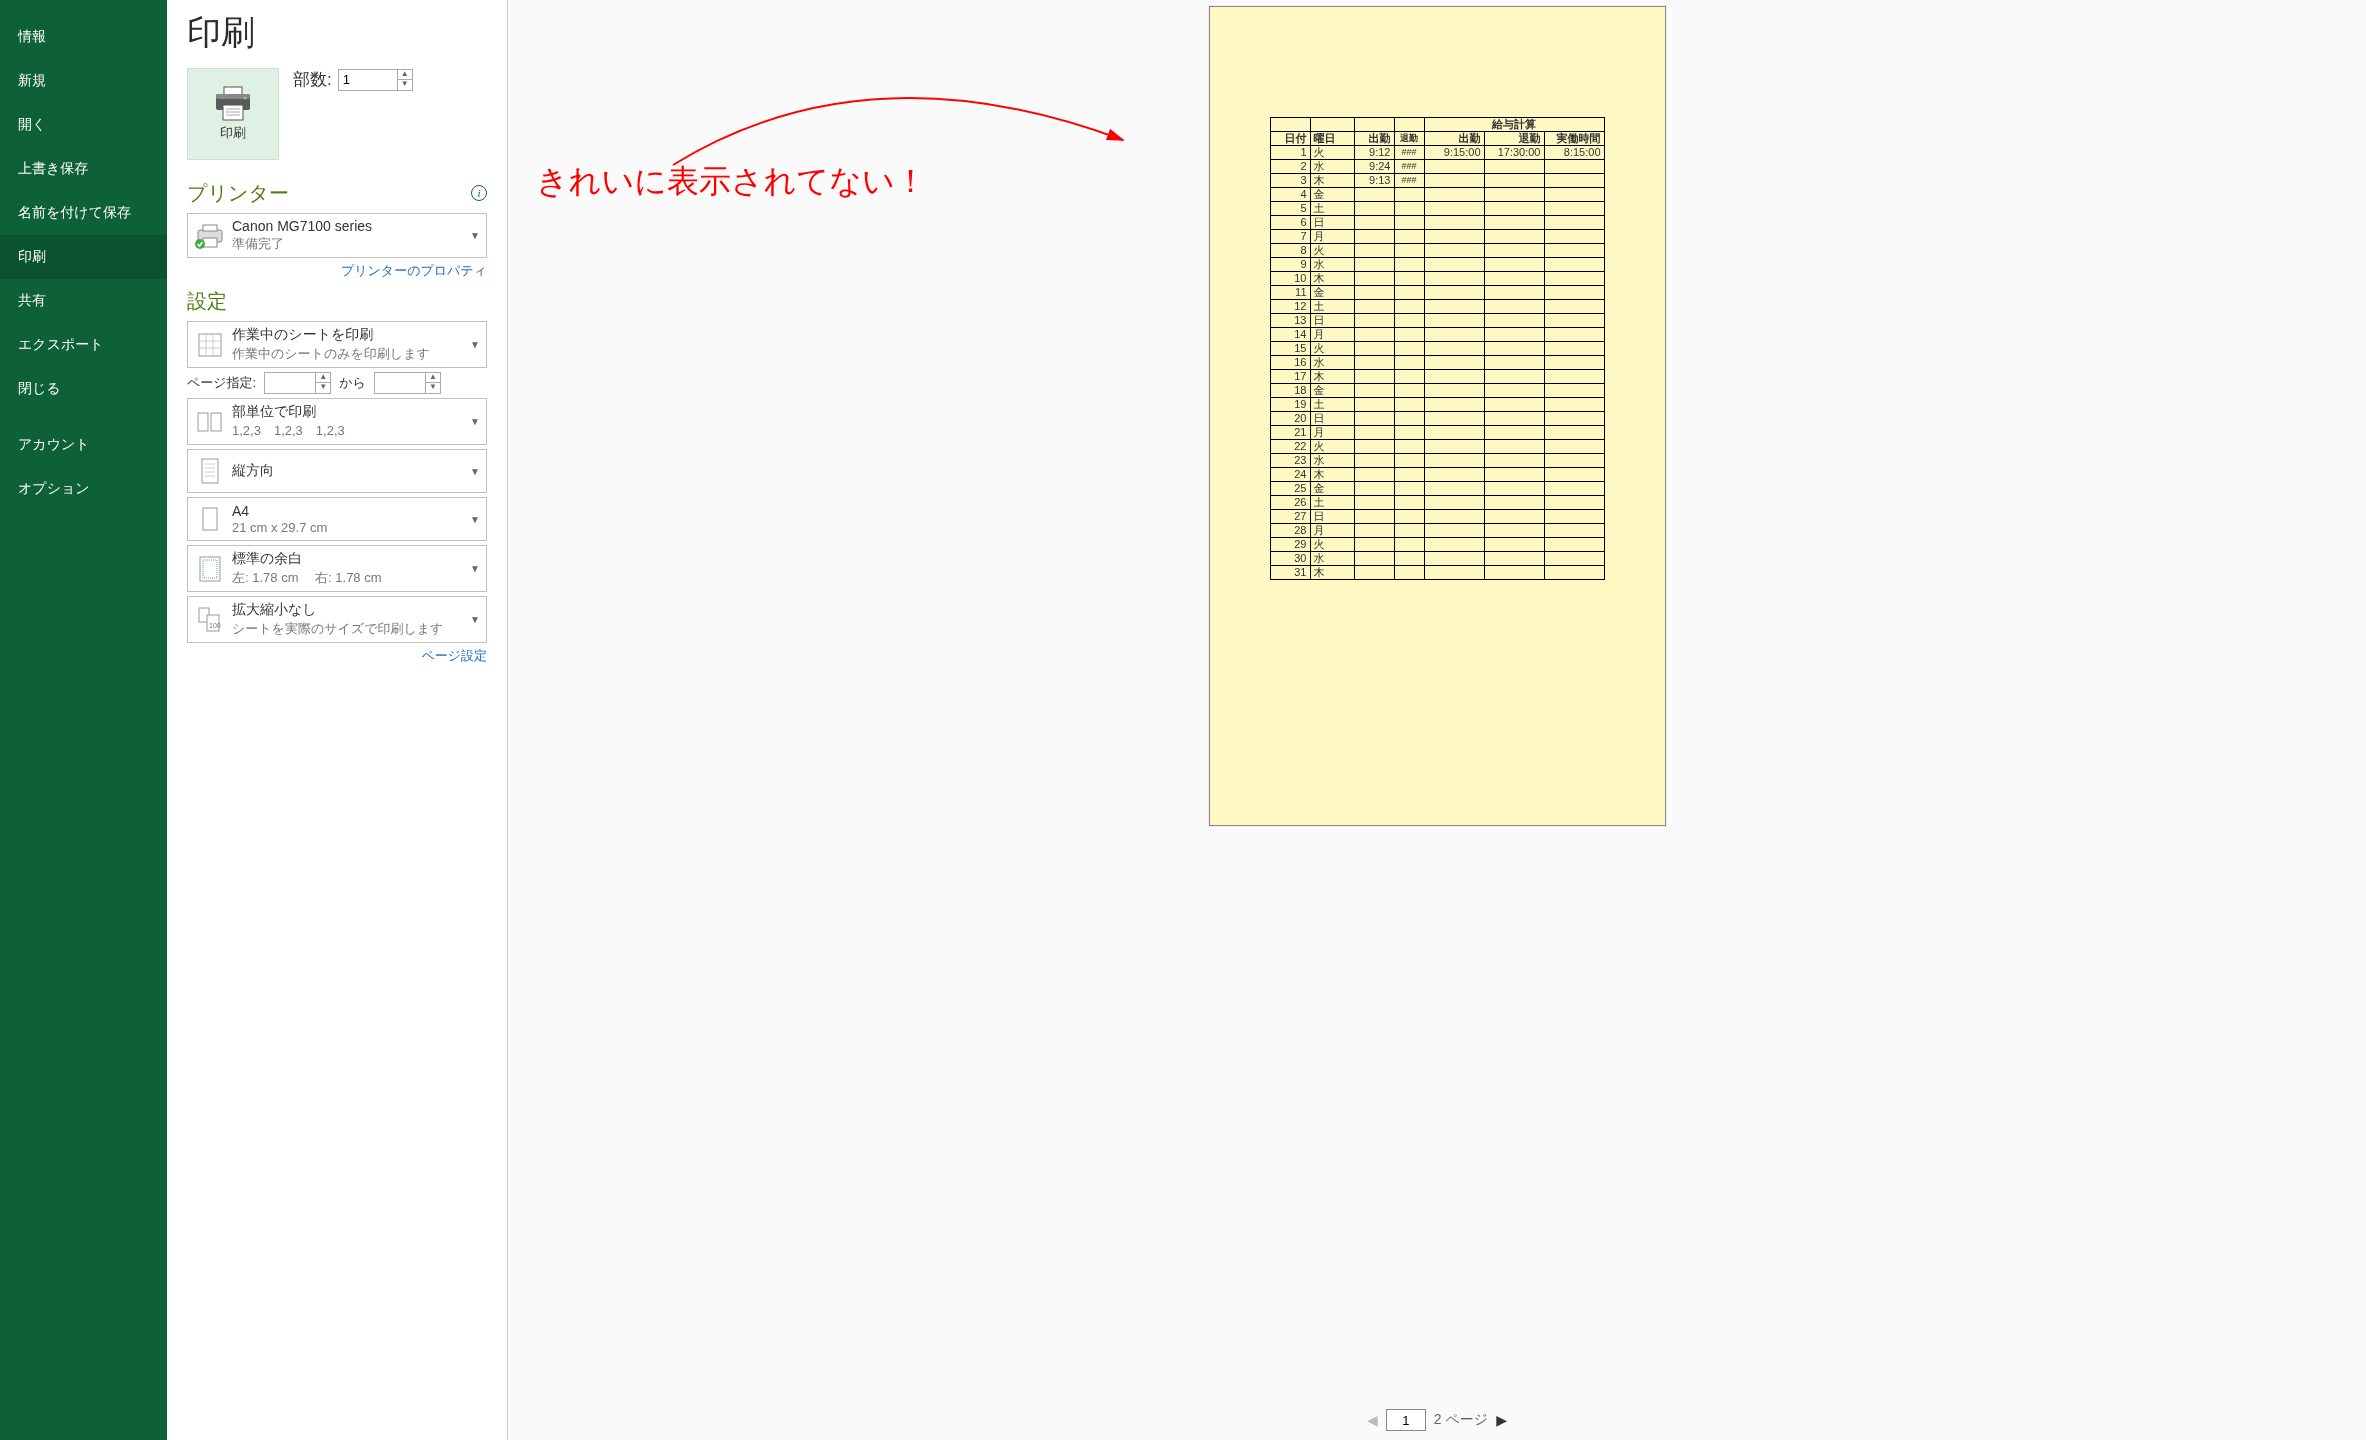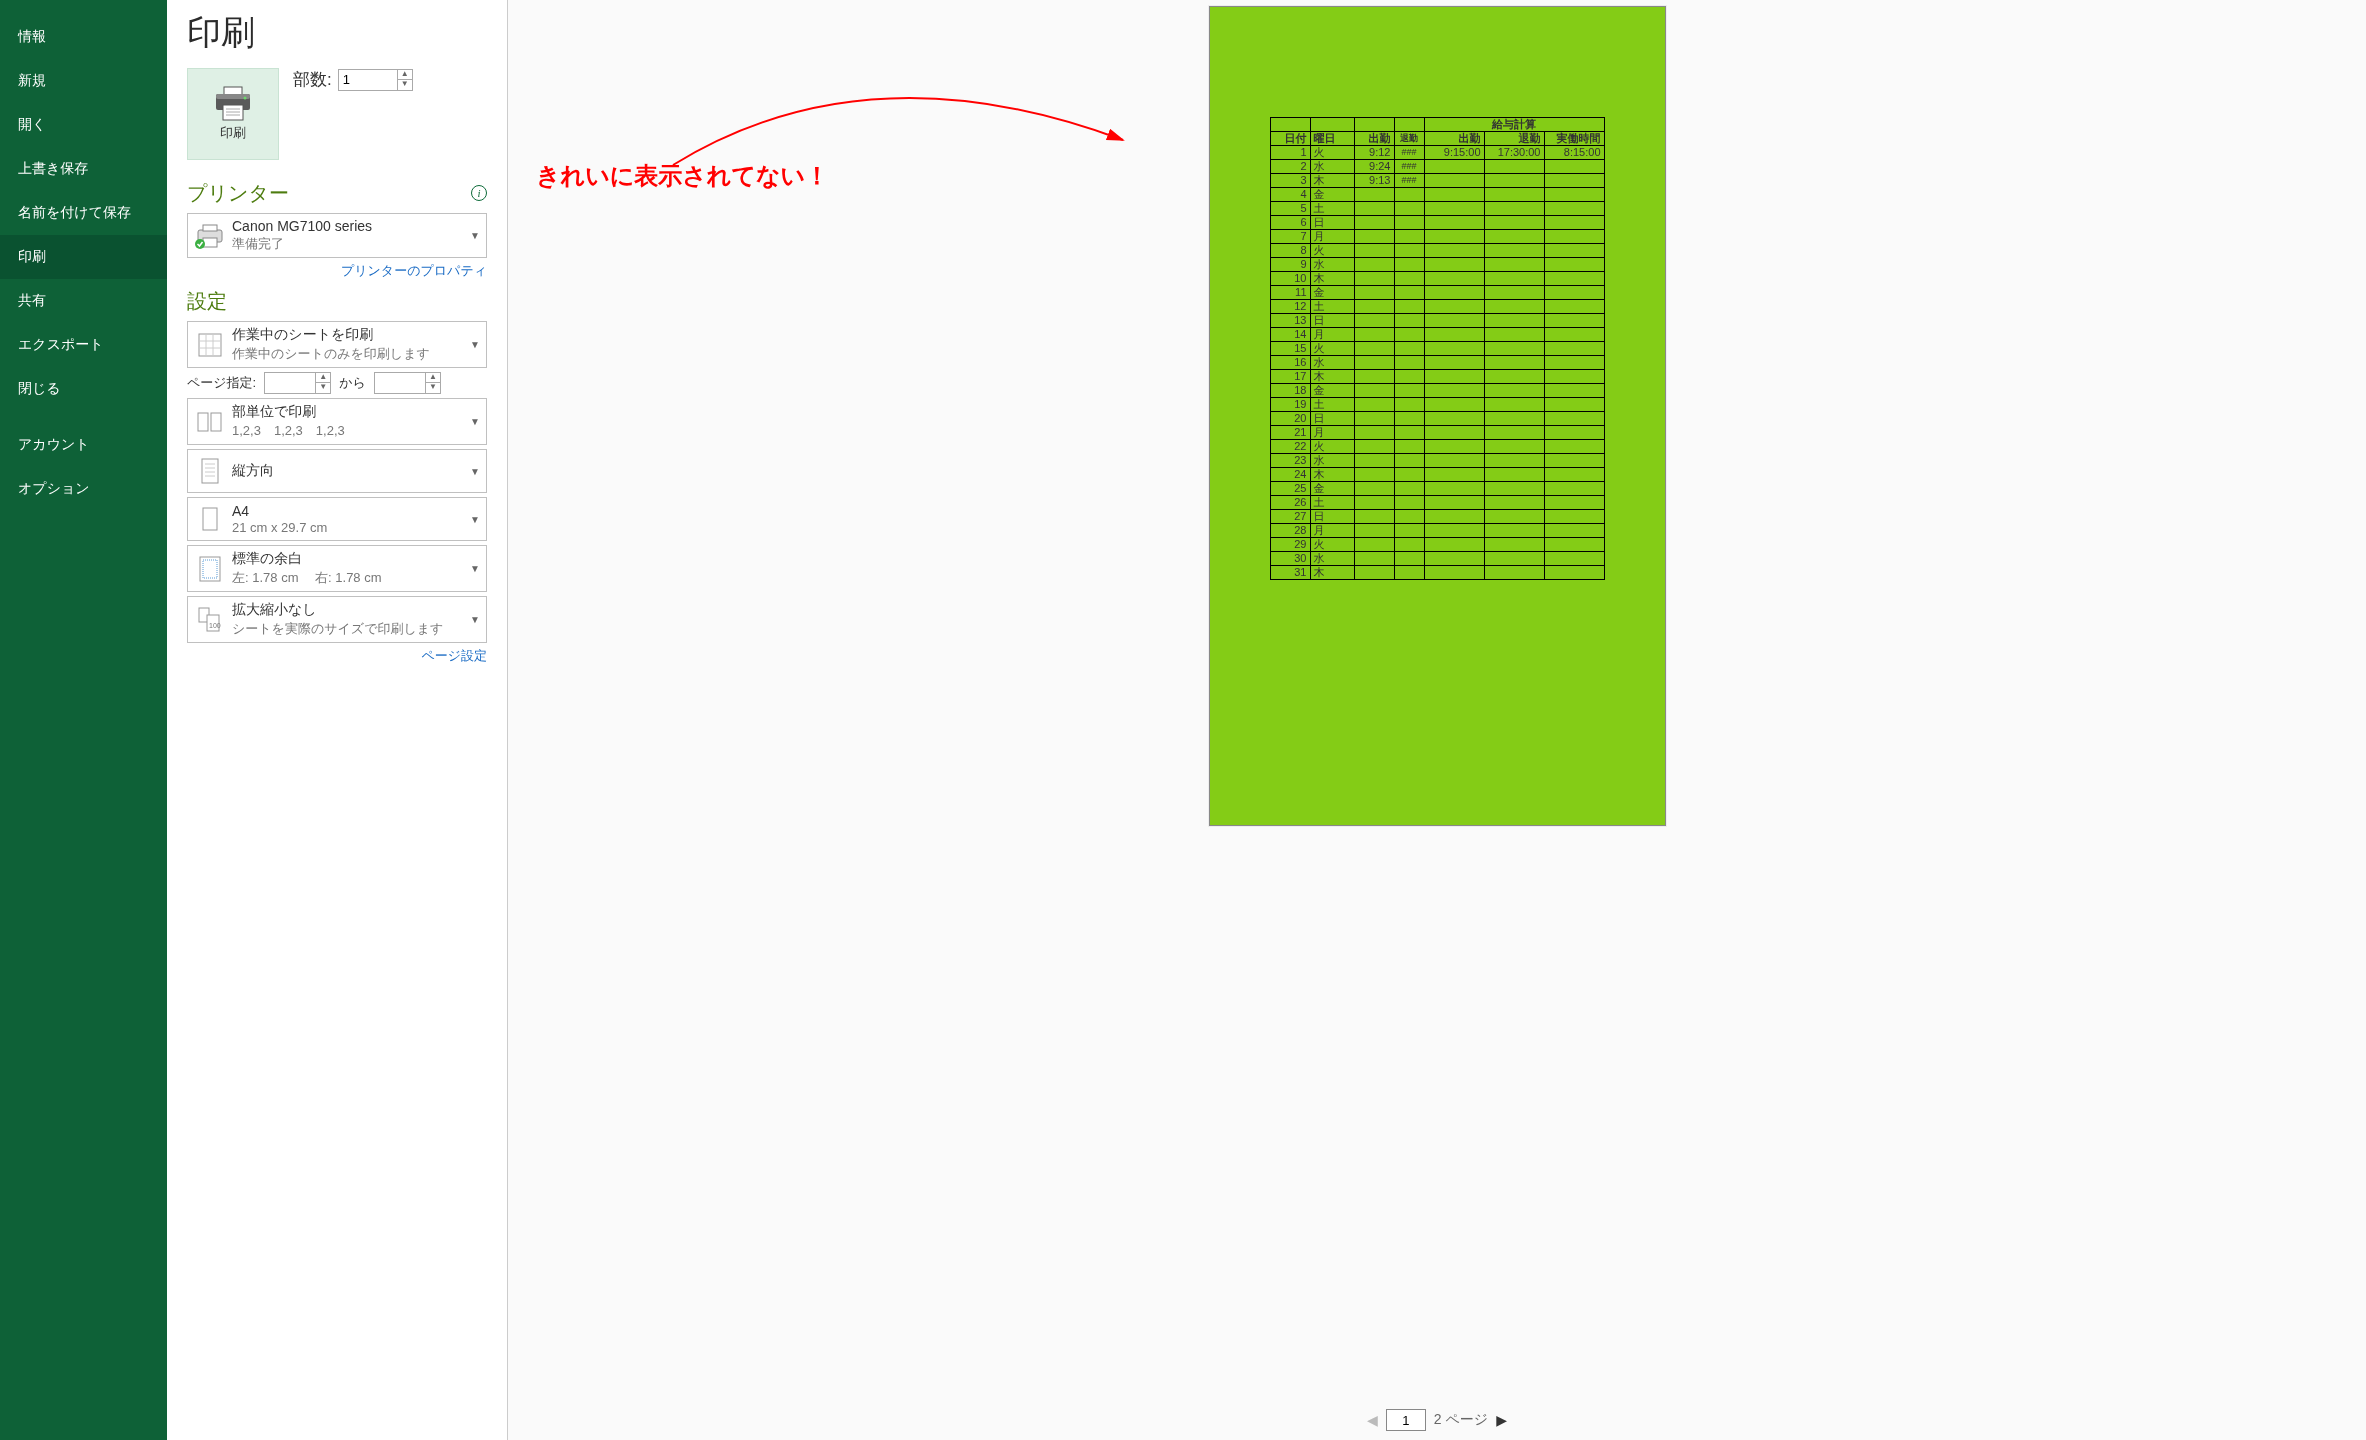--- a/index.html
+++ b/index.html
@@ -42,24 +42,24 @@
 .link-right { text-align: right; width: 300px; margin-bottom: 8px; }
 .link-right a { color: #1a6bc4; text-decoration: none; font-size: 13px; cursor: pointer; }
 
 .page-range-row { display: flex; align-items: center; gap: 8px; margin-bottom: 4px; }
 .page-range-label { font-size: 13px; color: #333; }
 .mini-spinner { display: flex; }
 .mini-spinner .spinner-input { width: 52px; }
 
 .preview-panel { flex: 1; background: #fafafa; border-left: 1px solid #ccc; position: relative; display: flex; flex-direction: column; }
 .preview-area { flex: 1; display: flex; align-items: flex-start; justify-content: center; padding-top: 6px; position: relative; }
-.annotation { position: absolute; top: 160px; left: 28px; color: #ff0000; font-size: 24px; font-weight: 700; }
+.annotation { position: absolute; top: 160px; left: 28px; color: #ff0000; font-size: 32px; font-weight: 400; }
 .arrow-svg { position: absolute; top: 65px; left: 160px; pointer-events: none; }
 
-.paper { width: 457px; height: 820px; background: #84cc16; border: 1px solid #888; box-shadow: 0 0 0 1px #eee; position: relative; }
+.paper { width: 457px; height: 820px; background: #fef9c3; border: 1px solid #888; box-shadow: 0 0 0 1px #eee; position: relative; }
 .paper-inner { padding: 110px 0 0 0; }
 
 .data-table { border-collapse: collapse; margin: 0 auto; font-size: 11px; }
 .data-table th, .data-table td { border: 1px solid #000; padding: 0 3px; height: 13px; line-height: 13px; white-space: nowrap; }
 .data-table .day-col { width: 40px; text-align: right; }
 .data-table .youbi-col { width: 44px; text-align: left; }
 .data-table .time-col { width: 40px; text-align: right; }
 .data-table .narrow-col { width: 30px; text-align: center; font-size: 9px; }
 .data-table .wide-col { width: 60px; text-align: right; }
 .data-table th { text-align: left; font-weight: bold; }

